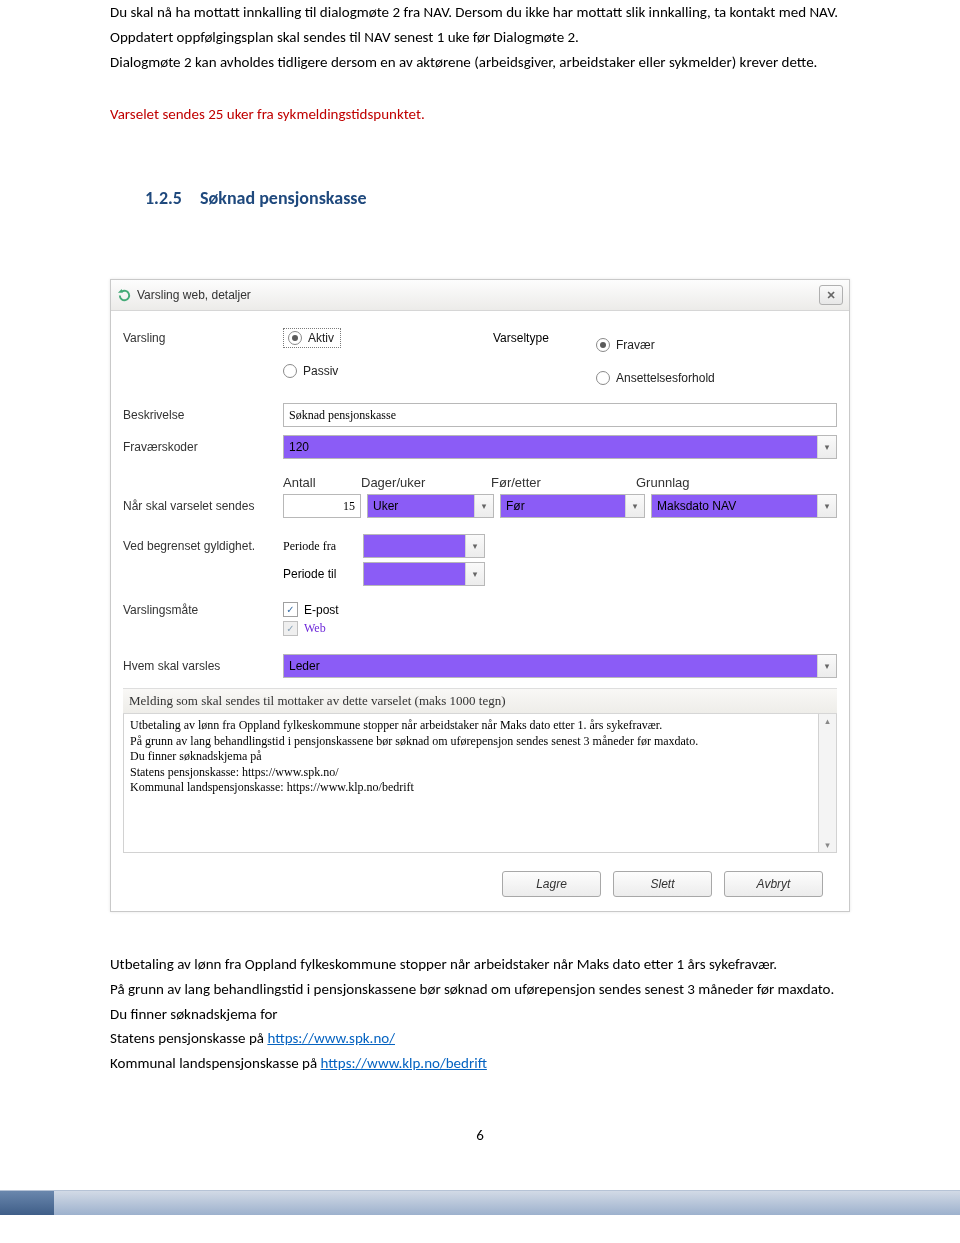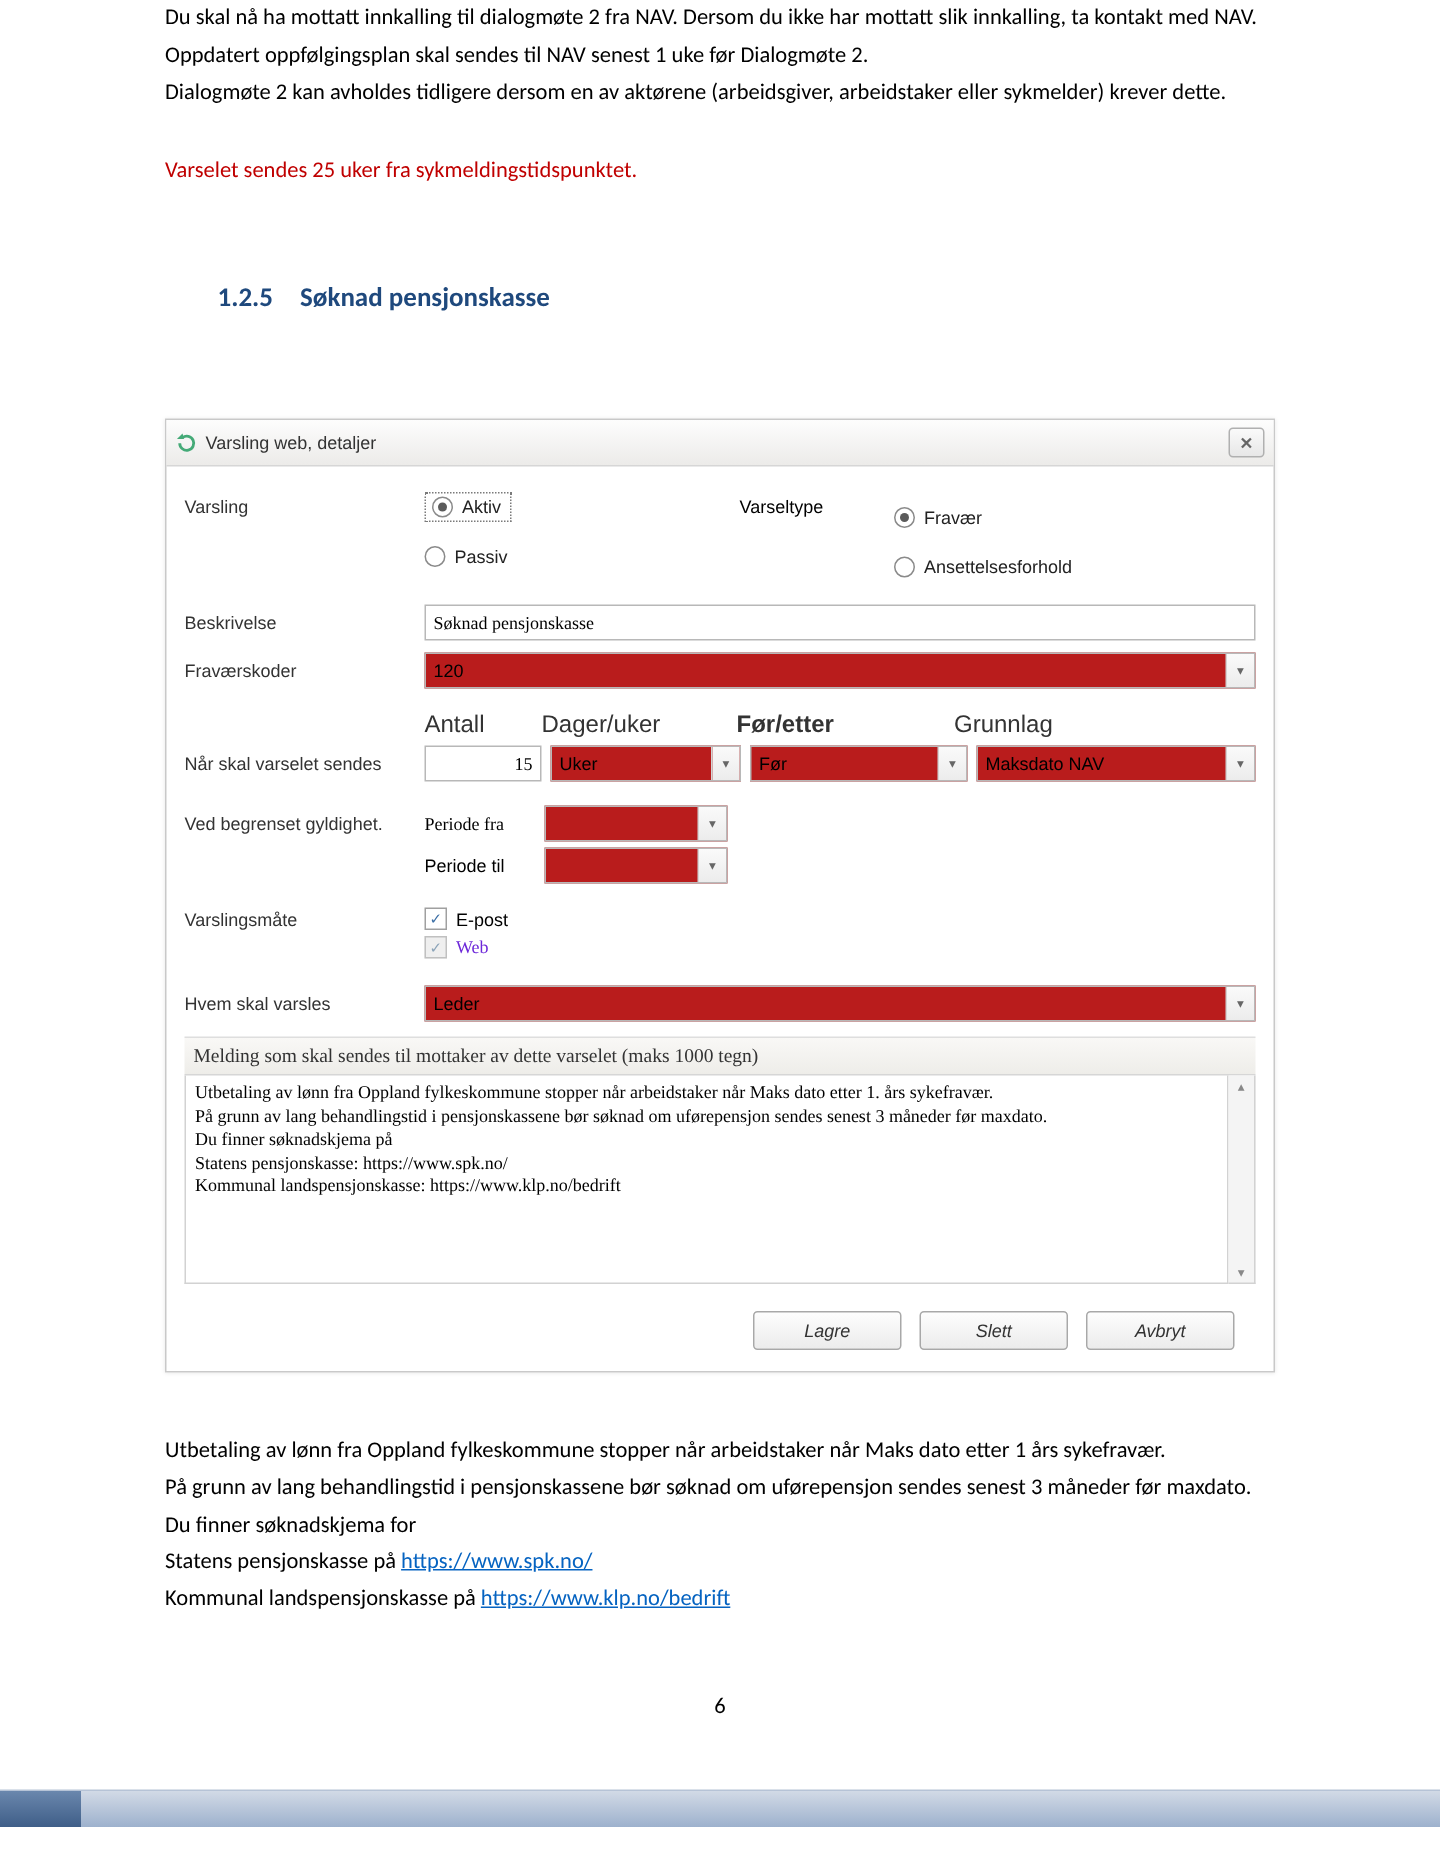--- a/index.html
+++ b/index.html
@@ -106,42 +106,42 @@
     border: 1px solid #b8b8b8;
     height: 22px;
     padding: 0 5px;
     font-family: Tahoma; font-size: 12px;
     background: #fff;
   }
   .wfull { flex: 1; }
   .select {
     border: 1px solid #b8b8b8;
     height: 22px;
-    background: #b91c1c;
+    background: #8b5cf6;
     display: flex; align-items: center; justify-content: space-between;
     padding: 0 0 0 5px;
     font-size: 12px;
   }
   .select .chev {
     width: 18px; text-align: center; color: #666; border-left: 1px solid #d4d4d4;
     height: 100%; display:flex; align-items:center; justify-content:center;
     background: linear-gradient(#fafafa,#ececec);
     font-size: 9px;
   }
   .colheaders {
     display: flex;
     margin-left: 160px;
     color: #333;
-    font-size: 16px;
+    font-size: 13px;
     margin-bottom: 4px;
     gap: 0;
   }
   .colheaders div:nth-child(1){ width: 78px; }
   .colheaders div:nth-child(2){ width: 130px; }
-  .colheaders div:nth-child(3){ width: 145px; font-weight: bold; }
+  .colheaders div:nth-child(3){ width: 145px; }
   .colheaders div:nth-child(4){ flex:1; }
 
   .four-cols {
     display:flex; gap: 6px; flex:1;justify-content:space-between;
   }
   .four-cols .text-input.small { width: 66px; text-align:right; }
   .four-cols .select.s1 { width: 120px; }
   .four-cols .select.s2 { width: 138px; }
   .four-cols .select.s3 { flex:1; }
 

